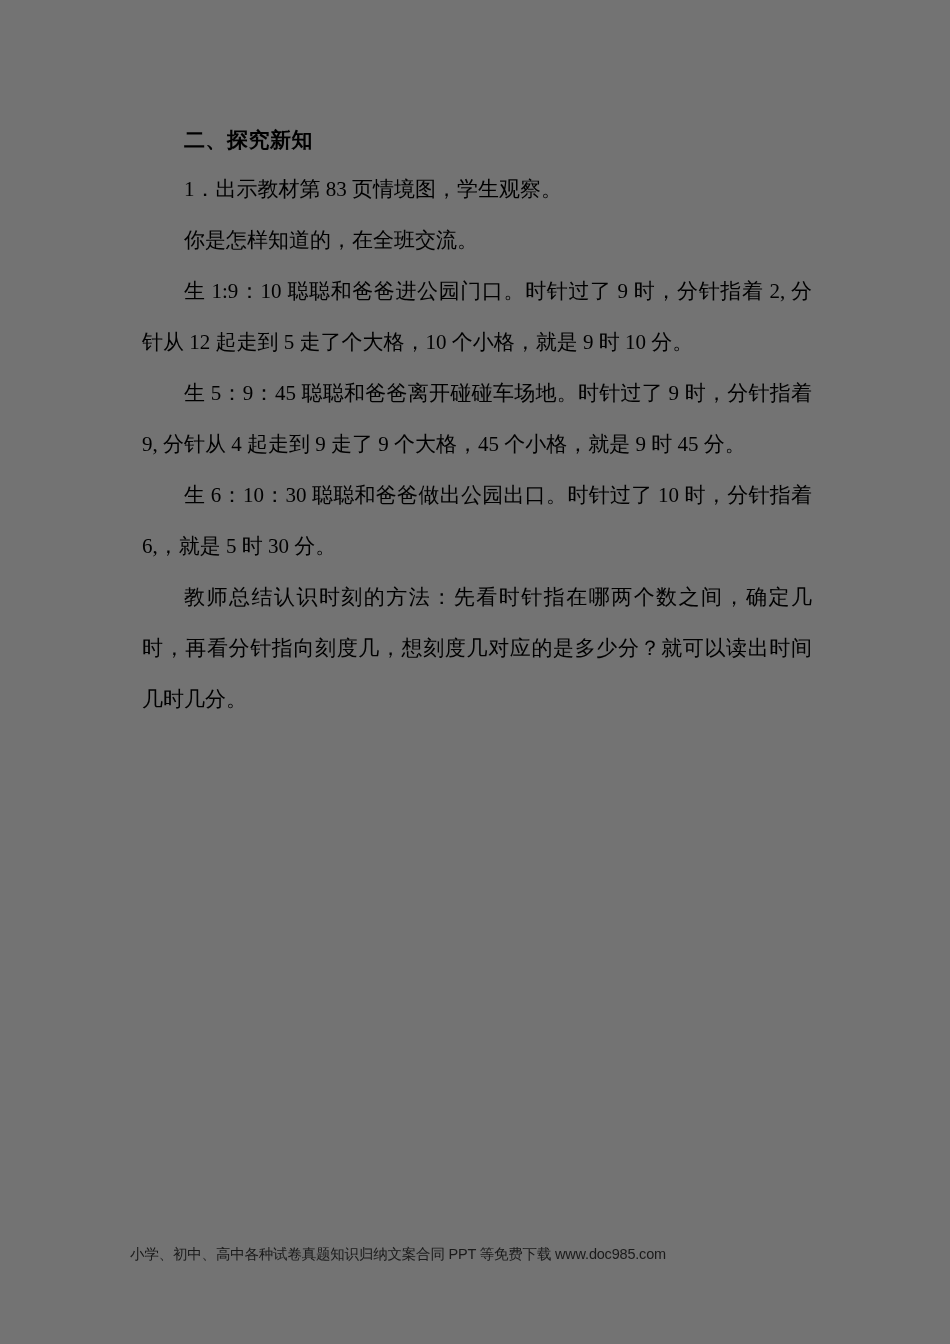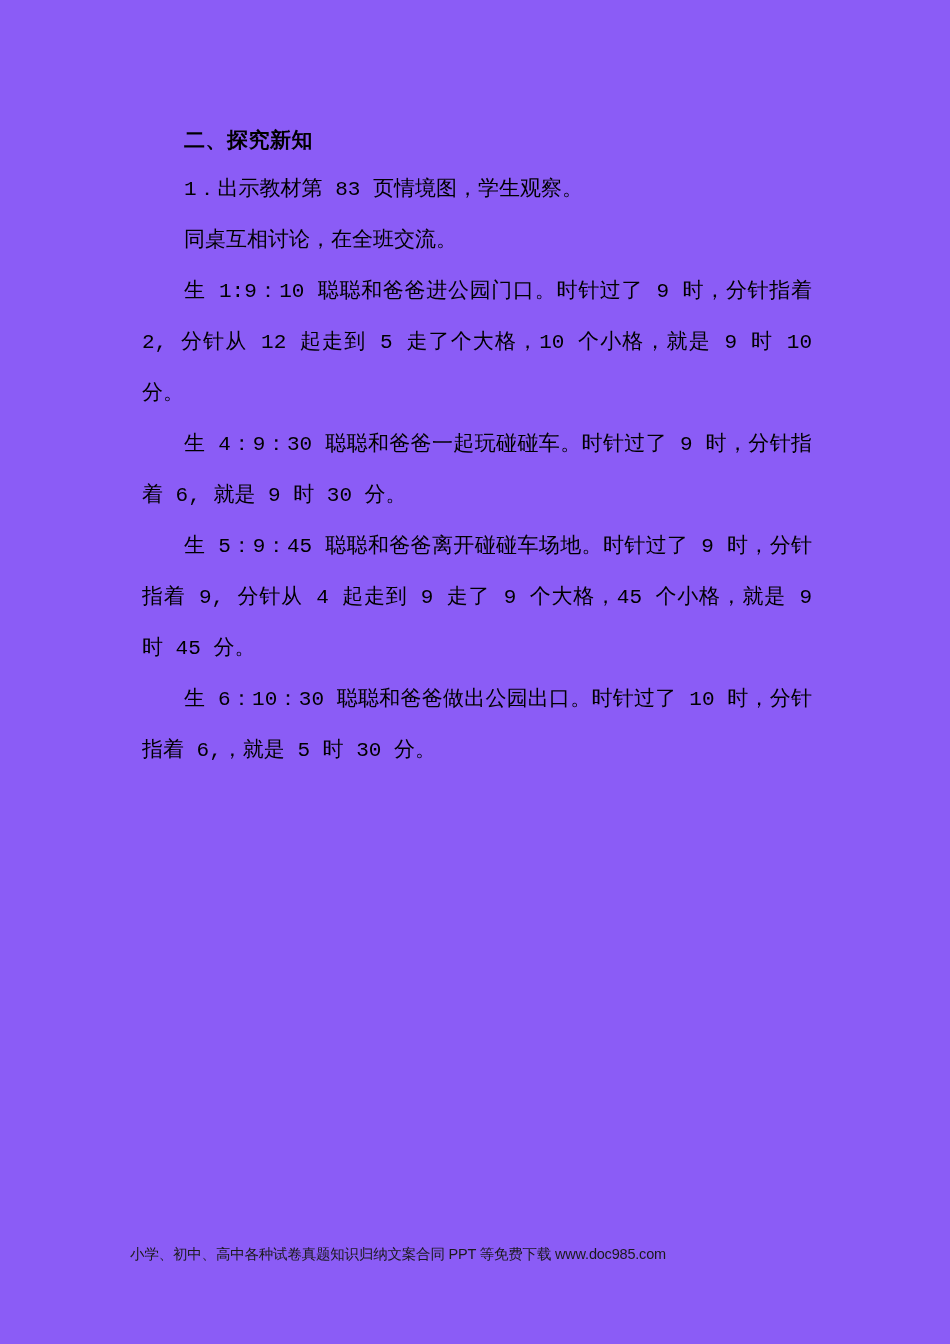--- a/index.html
+++ b/index.html
@@ -9,21 +9,21 @@
     background: #ffffff;
   }
   body {
     font-family: "Liberation Serif", "DejaVu Serif", serif;
     color: #000000;
   }
   .page {
     position: relative;
     width: 950px;
     height: 1344px;
-    background: #8b5cf6;
+    background: #737373;
     overflow: hidden;
     box-sizing: border-box;
   }
   .doc-body {
     position: absolute;
     left: 142px;
     top: 118px;
     width: 670px;
   }
   .heading {
@@ -37,21 +37,20 @@
   }
   .para {
     font-size: 21px;
     line-height: 51px;
     margin: 0;
     text-align: justify;
     text-justify: inter-ideograph;
     text-indent: 2em;
     letter-spacing: 0px;
     word-break: break-all;
-    font-family: Liberation Mono, monospace;
   }
   
   .para.hang {
     padding-left: 26px;
     width: 644px;
   }
   .footer {
     position: absolute;
     left: 0;
     top: 1244px;
@@ -69,30 +68,30 @@
 
 <div class="page">
 
   <div class="doc-body">
 
     <div class="heading">二、探究新知</div>
 
     <p class="para">1．出示教材第 83 页情境图，学生观察。</p>
 
 
-    <p class="para">同桌互相讨论，在全班交流。</p>
+    <p class="para">你是怎样知道的，在全班交流。</p>
 
     <p class="para">生 1:9：10 聪聪和爸爸进公园门口。时针过了 9 时，分针指着 2, 分针从 12 起走到 5 走了个大格，10 个小格，就是 9 时 10 分。</p>
 
 
 
-    <p class="para">生 4：9：30 聪聪和爸爸一起玩碰碰车。时针过了 9 时，分针指着 6, 就是 9 时 30 分。</p>
 
     <p class="para">生 5：9：45 聪聪和爸爸离开碰碰车场地。时针过了 9 时，分针指着 9, 分针从 4 起走到 9 走了 9 个大格，45 个小格，就是 9 时 45 分。</p>
 
     <p class="para">生 6：10：30 聪聪和爸爸做出公园出口。时针过了 10 时，分针指着 6,，就是 5 时 30 分。</p>
 
+    <p class="para">教师总结认识时刻的方法：先看时针指在哪两个数之间，确定几时，再看分针指向刻度几，想刻度几对应的是多少分？就可以读出时间几时几分。</p>
 
   </div>
 
   <div class="footer">小学、初中、高中各种试卷真题知识归纳文案合同 PPT 等免费下载 www.doc985.com</div>
 
 </div>
 
 </body></html>

